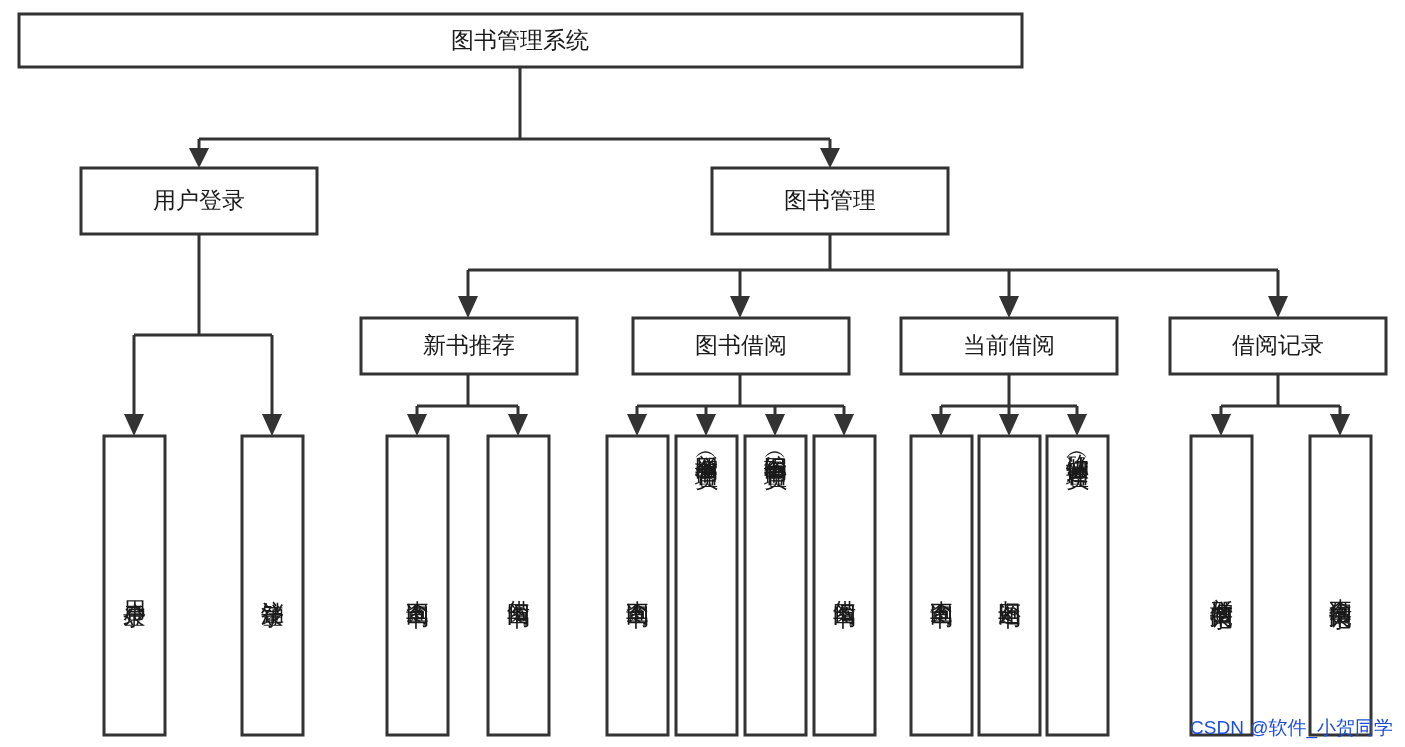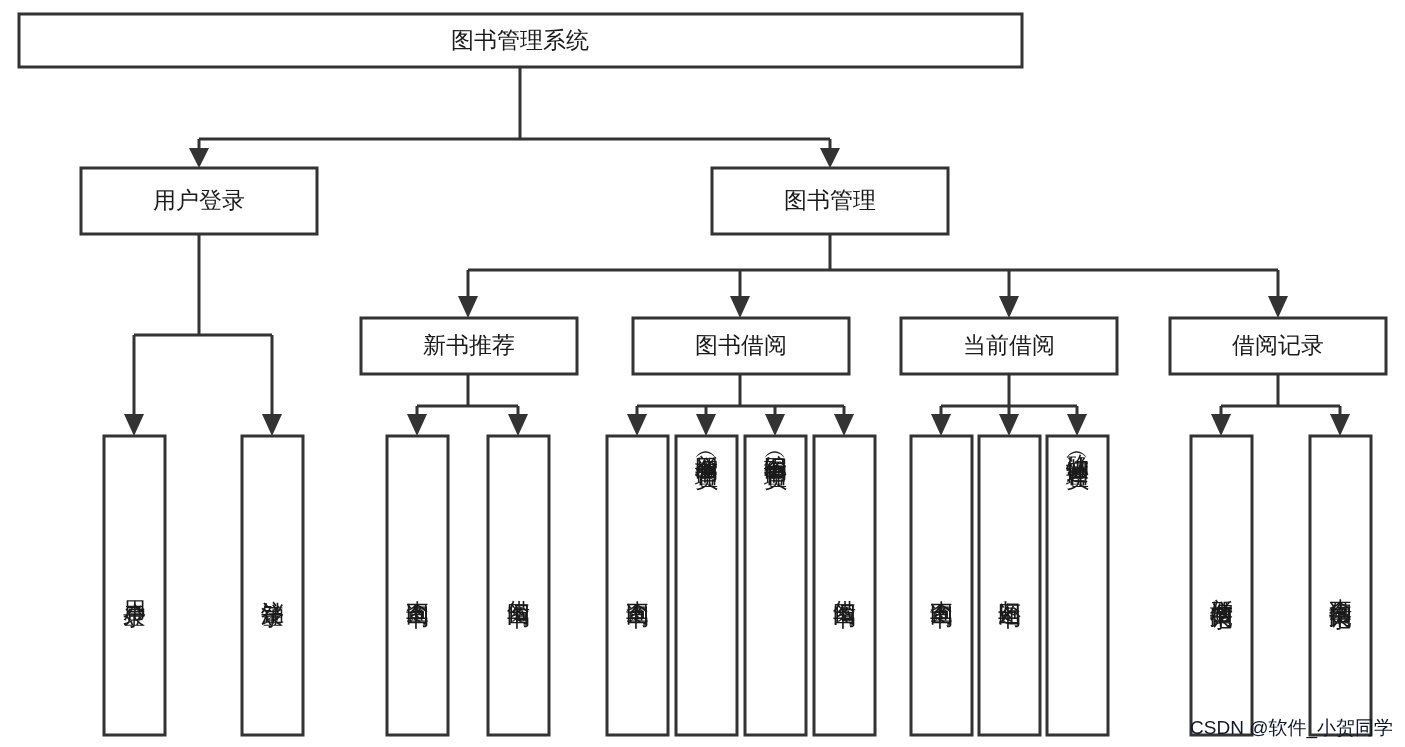--- a/index.html
+++ b/index.html
@@ -57,21 +57,21 @@
     letter-spacing: 2px;
     white-space: nowrap;
     text-align: center;
   }
   .watermark {
     position: absolute;
     right: 12px;
     bottom: 6px;
     font-family: "Liberation Sans", "DejaVu Sans", sans-serif;
     font-size: 19px;
-    color: #0f172a;
+    color: #1d4ed8;
     white-space: nowrap;
     pointer-events: none;
   }
 </style>
 </head>
 <body>
 
 <svg id="diagram" viewBox="0 0 1405 747" xmlns="http://www.w3.org/2000/svg">
 
   <g>

